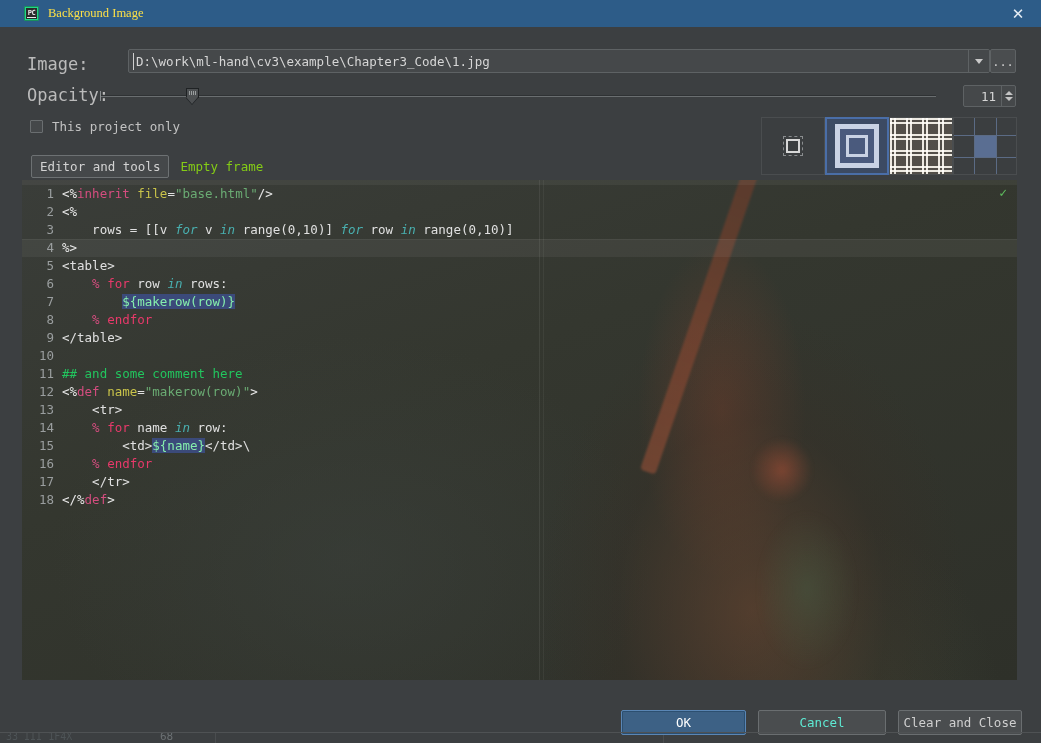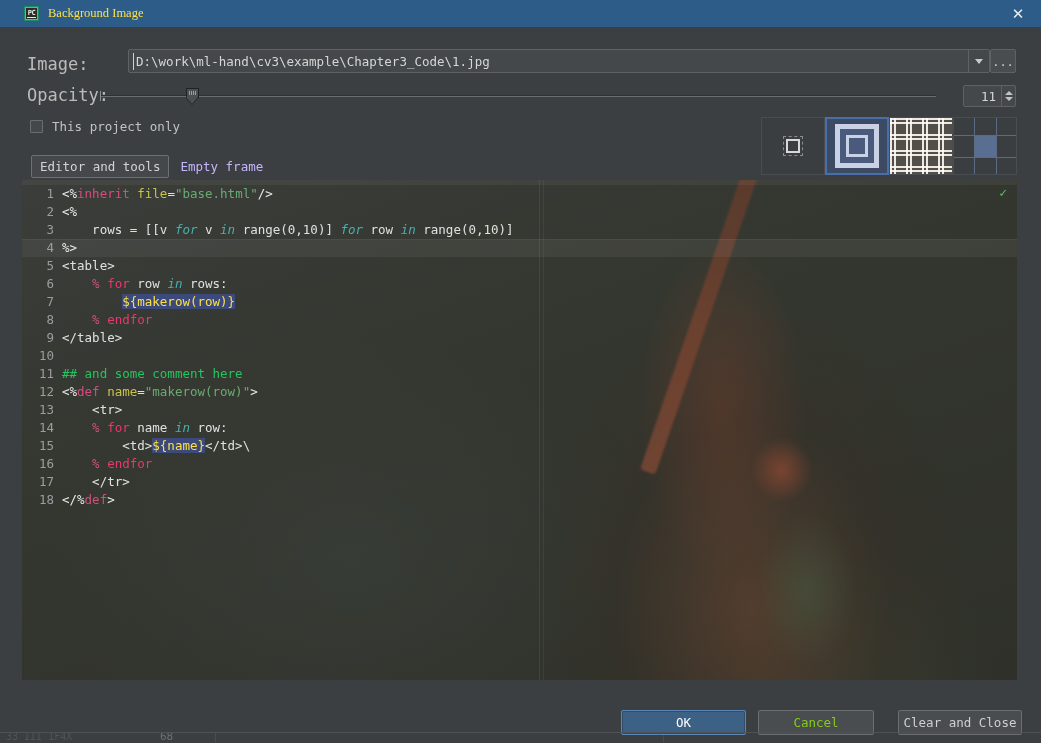--- a/index.html
+++ b/index.html
@@ -203,21 +203,21 @@
     position: absolute; left: 21px; top: 18px; width: 21px; height: 21px; background: #5a6e92;
   }
 
   
   #tabs { position: absolute; left: 31px; top: 155px; display: flex; align-items: center; gap: 2px; }
   #tab-editor {
     padding: 3px 8px; color: #d2d2d2; font-size: 12.5px;
     border: 1px solid #6d7173; border-radius: 2px; background: #45484a;
   }
   #tab-empty {
-    padding: 3px 8px; color: #c4b5fd; font-size: 12.5px;
+    padding: 3px 8px; color: #84cc16; font-size: 12.5px;
     border: 1px solid transparent;
   }
 
   
   #preview {
     position: absolute; left: 22px; top: 180px; width: 995px; height: 500px;
     overflow: hidden; background: #2f3234;
   }
   #preview-bg {
     position: absolute; inset: 0;
@@ -269,39 +269,39 @@
     color: #9a9e9f; margin-right: 8px;
   }
   .code-txt { color: #e0e0e0; }
   .k-tag    { color: #e8e8e8; }
   .k-mako   { color: #d44d7f; }
   .k-attr   { color: #c9c34a; }
   .k-str    { color: #6aab73; }
   .k-ctrl   { color: #e8396a; }
   .k-py     { color: #49b0b0; font-style: italic; }
   .k-cmt    { color: #22c55e; text-align: right; }
-  .k-expr   { color: #fde047; background: #3b4a7a; }
+  .k-expr   { color: #86efac; background: #3b4a7a; }
   .k-punc   { color: #e0e0e0; }
 
   
   #footer { position: absolute; left: 0; top: 692px; width: 1041px; height: 41px; }
   .btn {
     position: absolute; top: 18px; height: 25px;
     display: flex; align-items: center; justify-content: center;
     font-size: 12.5px; border-radius: 2px;
     font-family: "DejaVu Sans Mono", monospace;
   }
   #btn-ok {
     left: 621px; width: 125px; background: #3d6185;
     border: 1px solid #5a86b5; color: #ffffff;
     box-shadow: inset 0 0 0 1px #2c4f70;
   }
   #btn-cancel {
-    left: 758px; width: 116px; background: #4a4d4f;
-    border: 1px solid #6a6e70; color: #84cc16;
+    left: 758px; width: 128px; background: #4a4d4f;
+    border: 1px solid #6a6e70; color: #5eead4;
   }
   #btn-clear {
     left: 898px; width: 124px; background: #4a4d4f;
     border: 1px solid #6a6e70; color: #cfcfcf;
   }
   #footer-sep {
     position: absolute; left: 0; top: 40px; width: 1041px; height: 1px; background: #4f5254;
   }
 </style>
 </head>

